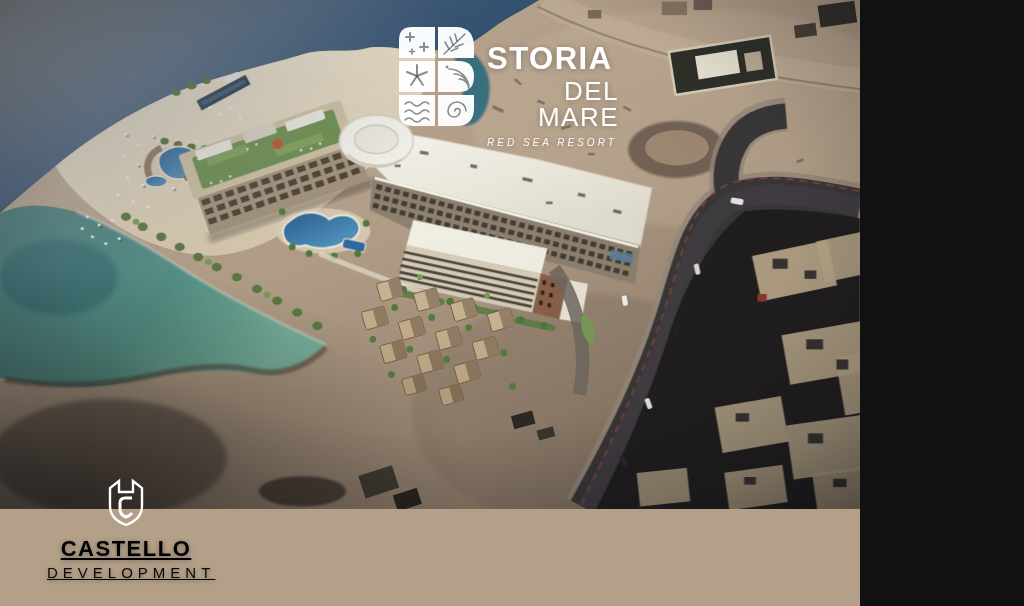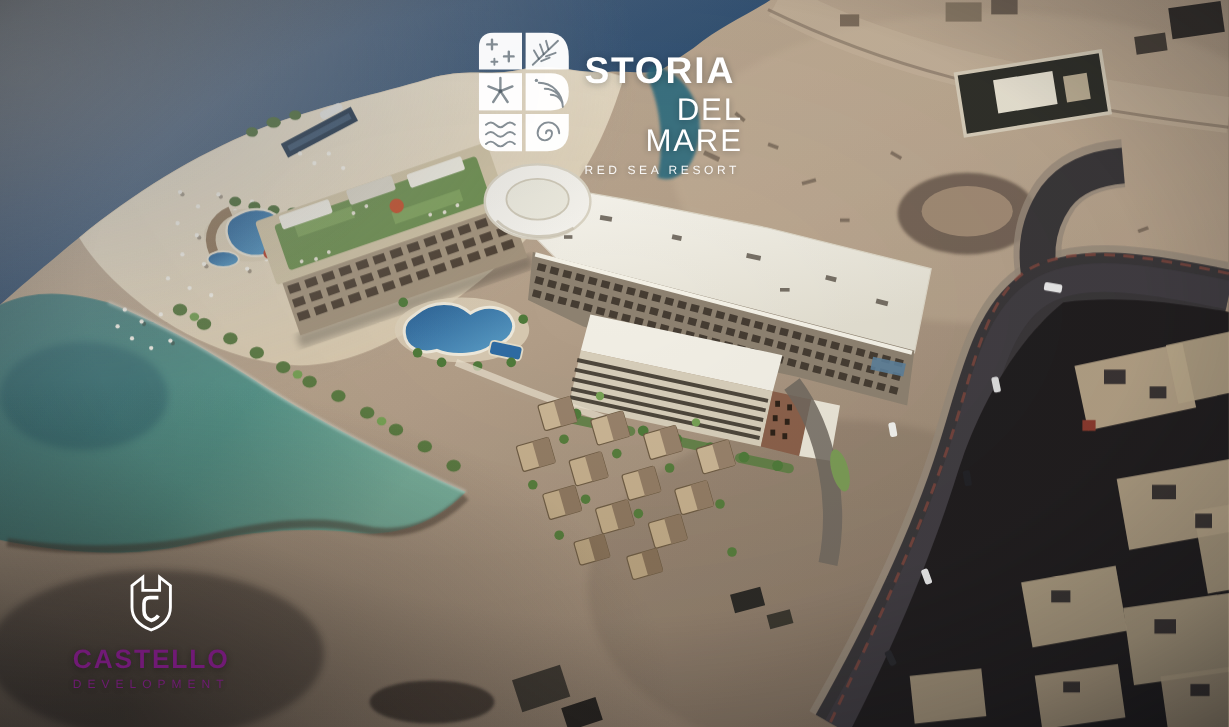--- a/index.html
+++ b/index.html
@@ -1,32 +1,32 @@
 <!DOCTYPE html>
 <html><head>
 <meta charset="utf-8">
 <style>
   html,body{margin:0;padding:0;background:#111;}
-  .stage{position:relative;width:1024px;height:606px;overflow:hidden;
+  .stage{position:relative;width:860px;height:606px;overflow:hidden;
          font-family:"Liberation Sans",sans-serif;background:#b4a089;}
   .scene{position:absolute;inset:0;display:block;}
   
   .storia-logo{position:absolute;left:399px;top:27px;display:flex;align-items:flex-start;
                gap:10px;color:#fff;text-shadow:0 1px 6px rgba(15,25,35,.35);}
   .storia-text{display:flex;flex-direction:column;width:132px;padding-top:16px;}
   .storia-name{font-size:31px;font-weight:bold;letter-spacing:1.5px;line-height:1;}
   .storia-subname{font-size:26px;font-weight:400;letter-spacing:1.5px;line-height:1;margin-top:4px;text-align:right;}
   .storia-tagline-row{display:flex;align-items:center;gap:7px;margin-top:7px;}
-  .storia-tagline{font-size:10px;letter-spacing:3px;opacity:.92;white-space:nowrap;}
+  .storia-tagline{font-size:10px;letter-spacing:3px;opacity:.92;white-space:nowrap;font-style:italic;}
   .storia-rule{flex:1;height:1px;background:rgba(255,255,255,.75);}
   
   .castello-logo{position:absolute;left:47px;top:476px;width:158px;text-align:center;
-                 color:#701a75;text-shadow:0 1px 5px rgba(10,10,10,.4);}
+                 color:#000000;text-shadow:0 1px 5px rgba(10,10,10,.4);text-decoration:underline;}
   .castello-name{font-size:22px;font-weight:bold;letter-spacing:1.5px;margin-top:6px;line-height:1;}
-  .castello-subname{font-size:10px;letter-spacing:5px;margin-top:5px;opacity:.95;line-height:1;}
+  .castello-subname{font-size:15px;letter-spacing:5px;margin-top:5px;opacity:.95;line-height:1;}
 </style>
 </head>
 <body>
 
 <div class="stage">
 
 <svg class="scene" viewBox="0 0 1024 606" aria-hidden="true">
   <defs>
     <linearGradient id="seaG" x1="0" y1="0" x2="1" y2="0.8">
       <stop offset="0" stop-color="#74797e"></stop>

